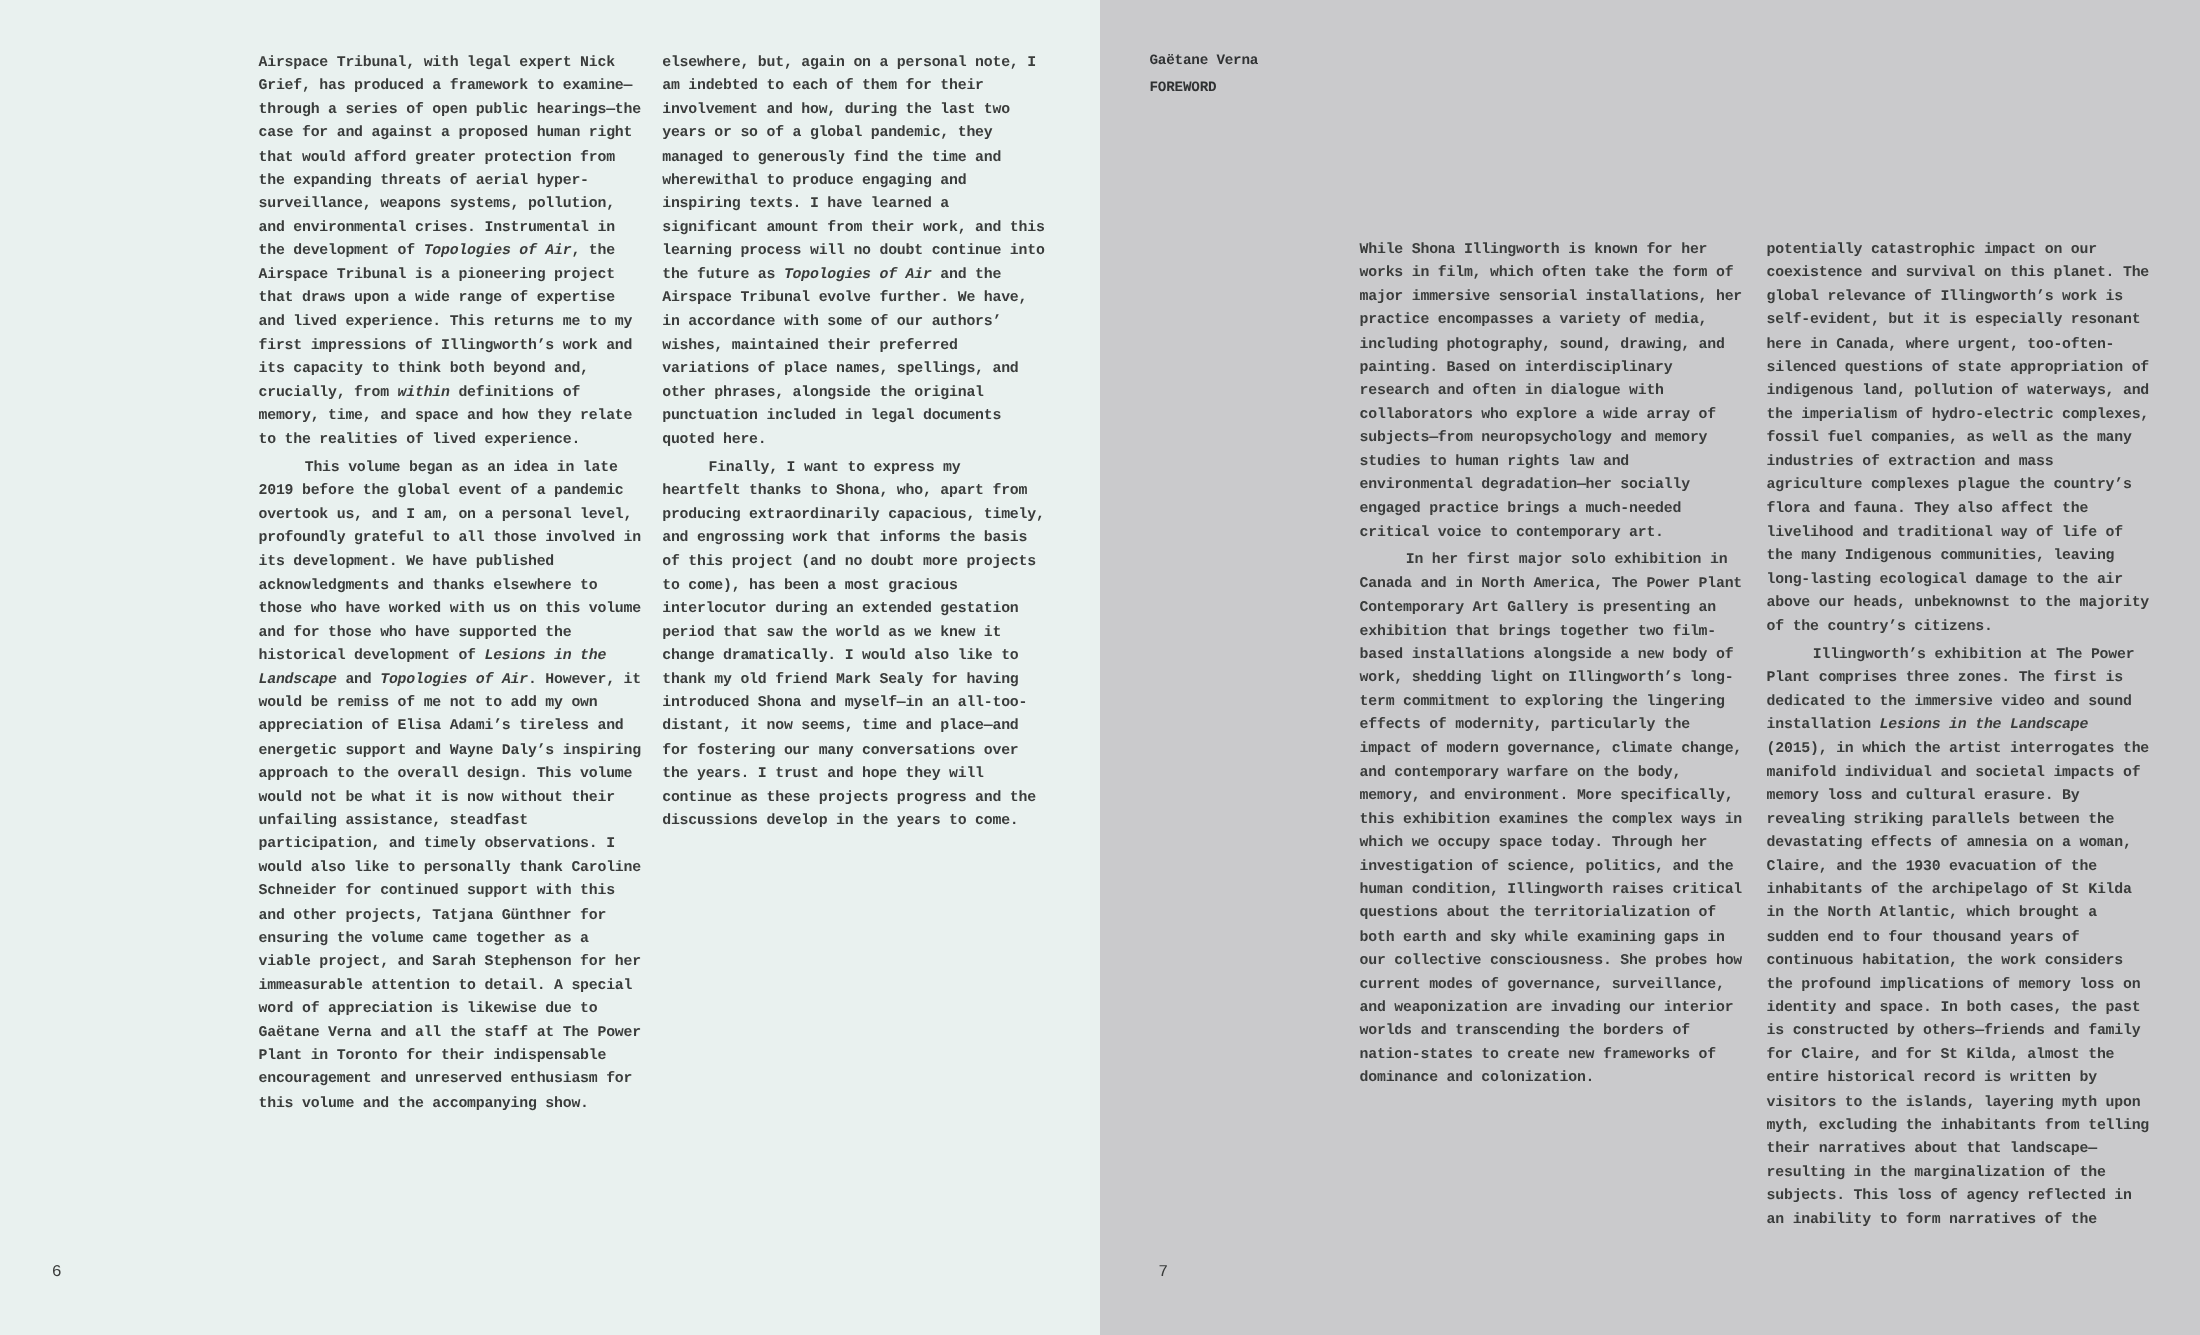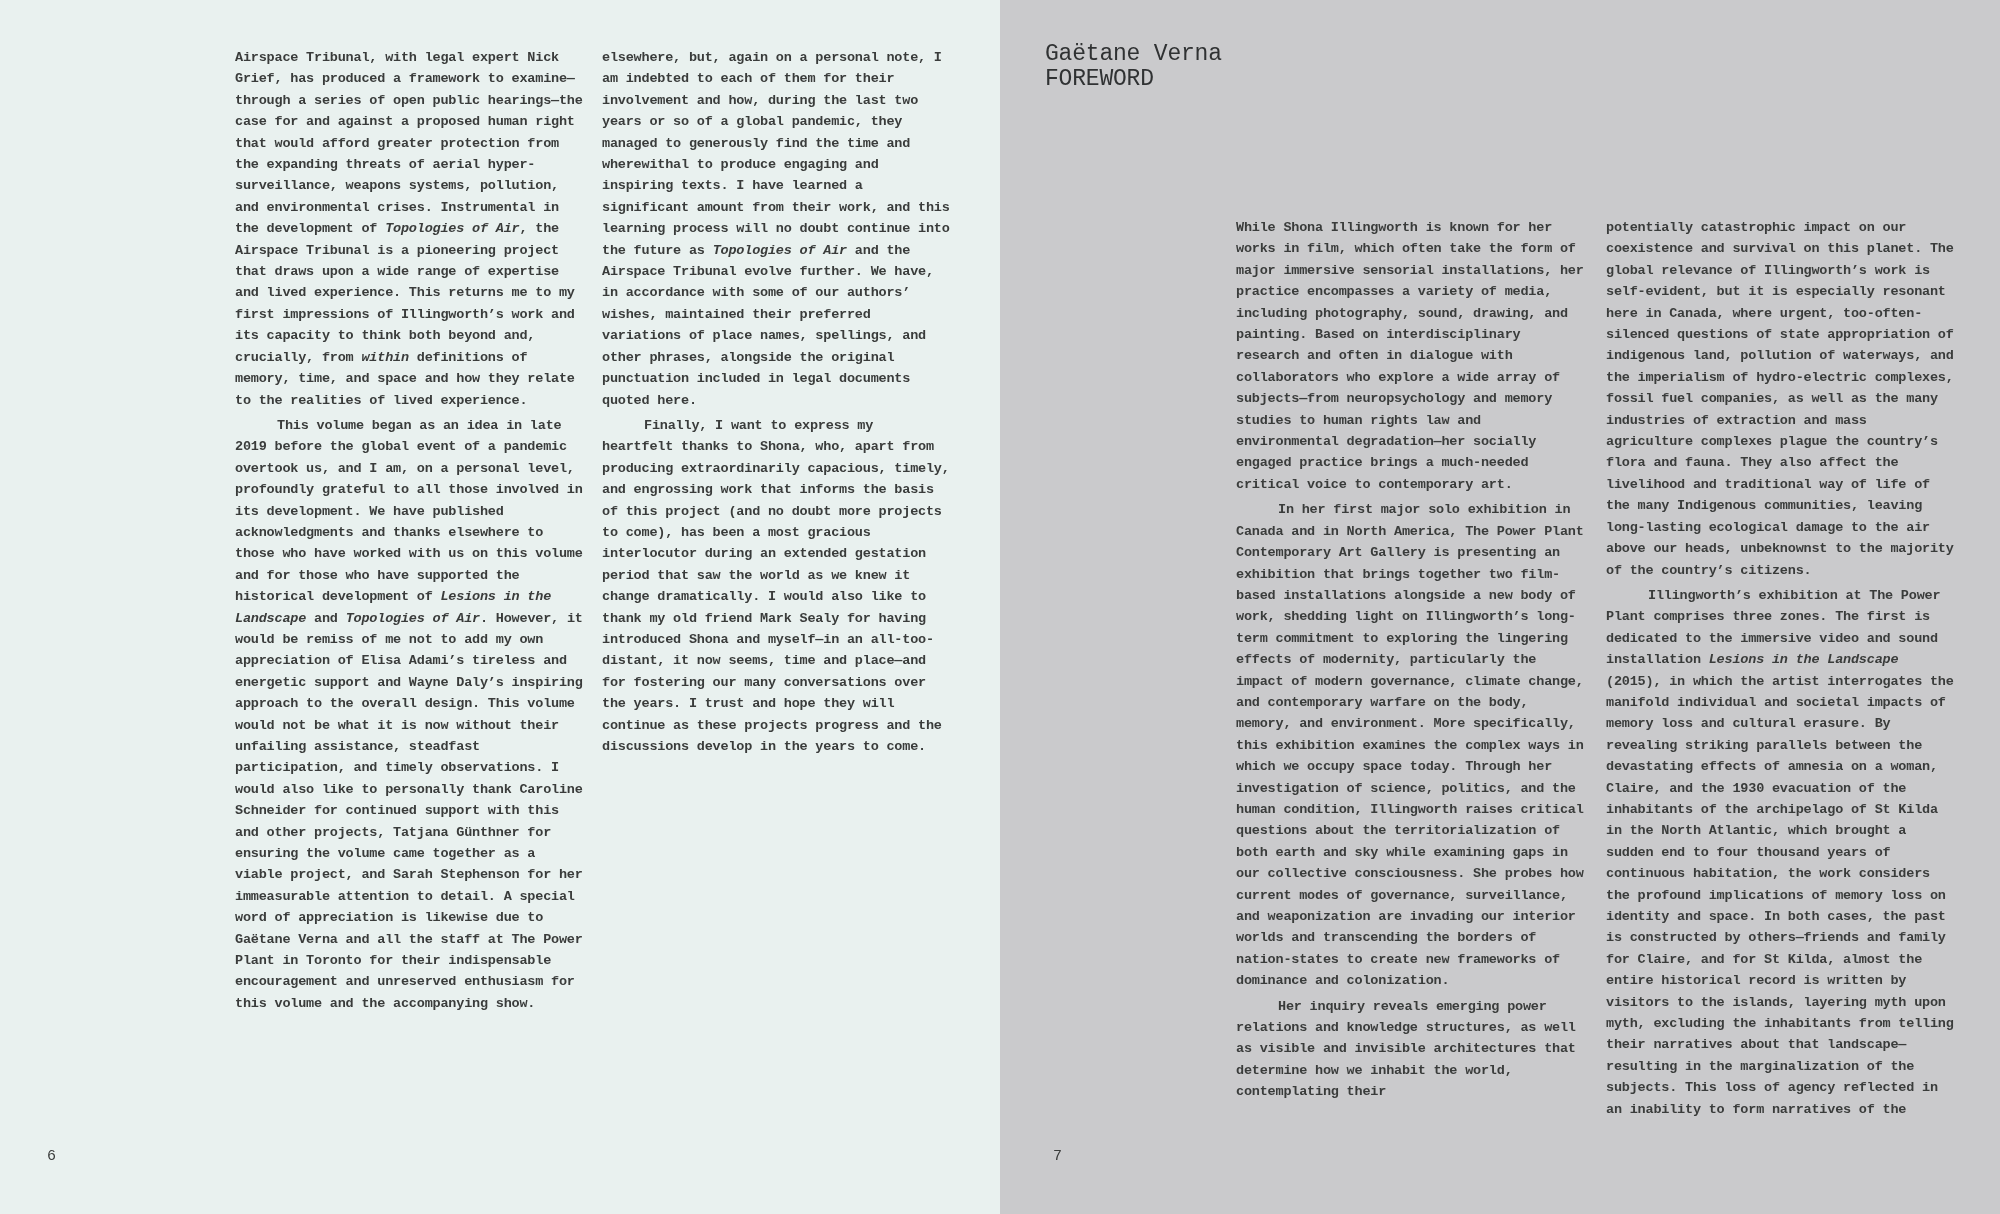--- a/index.html
+++ b/index.html
@@ -40,24 +40,25 @@
   .page-right .col-2 { left: 602px; }
 
   p.para { margin: 4px; font-weight: bold; }
   p.para.indent { text-indent: 42px; }
   p.para em { font-style: italic; }
 
   .chapter-header {
     position: absolute;
     left: 45px;
     top: 42px;
-    font-size: 23px;
+    font-size: 13px;
     line-height: 25px;
     letter-spacing: -0.2px;
     color: var(--header-text, #303233);
+    font-weight: bold;
   }
 
   .page-number {
     position: absolute;
     top: 1146px;
     font-size: 15px;
     line-height: 21px;
   }
   .page-left  .page-number { left: 47px; }
   .page-right .page-number { left: 53px; }
@@ -80,21 +81,20 @@
   </section>
 
   <section class="page page-right">
     <header class="chapter-header">
       <div>Gaëtane Verna</div>
       <div>FOREWORD</div>
     </header>
     <div class="col col-1">
         <p class="para"><span>While Shona Illingworth is known for her works in film, which often take the form of major immersive sensorial installations, her practice encompasses a variety of media, including photography, sound, drawing, and painting. Based on interdisciplinary research and often in dialogue with collaborators who explore a wide array of subjects—from neuropsychology and memory studies to human rights law and environmental degradation—her socially engaged practice brings a much-needed critical voice to contemporary art.</span></p>
         <p class="para indent"><span>In her first major solo exhibition in Canada and in North America, The Power Plant Contemporary Art Gallery is presenting an exhibition that brings together two film-based installations alongside a new body of work, shedding light on Illingworth’s long-term commitment to exploring the lingering effects of modernity, particularly the impact of modern governance, climate change, and contemporary warfare on the body, memory, and environment. More specifically, this exhibition examines the complex ways in which we occupy space today. Through her investigation of science, politics, and the human condition, Illingworth raises critical questions about the territorialization of both earth and sky while examining gaps in our collective consciousness. She probes how current modes of governance, surveillance, and weaponization are invading our interior worlds and transcending the borders of nation-states to create new frameworks of dominance and colonization.</span></p>
-        <p class="para indent"><span>Her inquiry reveals emerging power relations and knowledge structures, as well as visible and invisible architectures that determine how we inhabit the world, contemplating their</span></p>
       </div>
     <div class="col col-2">
         <p class="para"><span>potentially catastrophic impact on our coexistence and survival on this planet. The global relevance of Illingworth’s work is self-evident, but it is especially resonant here in Canada, where urgent, too-often-silenced questions of state appropriation of indigenous land, pollution of waterways, and the imperialism of hydro-electric complexes, fossil fuel companies, as well as the many industries of extraction and mass agriculture complexes plague the country’s flora and fauna. They also affect the livelihood and traditional way of life of the many Indigenous communities, leaving long-lasting ecological damage to the air above our heads, unbeknownst to the majority of the country’s citizens.</span></p>
         <p class="para indent"><span>Illingworth’s exhibition at The Power Plant comprises three zones. The first is dedicated to the immersive video and sound installation </span><em>Lesions in the Landscape</em><span> (2015), in which the artist interrogates the manifold individual and societal impacts of memory loss and cultural erasure. By revealing striking parallels between the devastating effects of amnesia on a woman, Claire, and the 1930 evacuation of the inhabitants of the archipelago of St Kilda in the North Atlantic, which brought a sudden end to four thousand years of continuous habitation, the work considers the profound implications of memory loss on identity and space. In both cases, the past is constructed by others—friends and family for Claire, and for St Kilda, almost the entire historical record is written by visitors to the islands, layering myth upon myth, excluding the inhabitants from telling their narratives about that landscape—resulting in the marginalization of the subjects. This loss of agency reflected in an inability to form narratives of the</span></p>
       </div>
     <div class="page-number">7</div>
   </section>
 
 </div>
 

